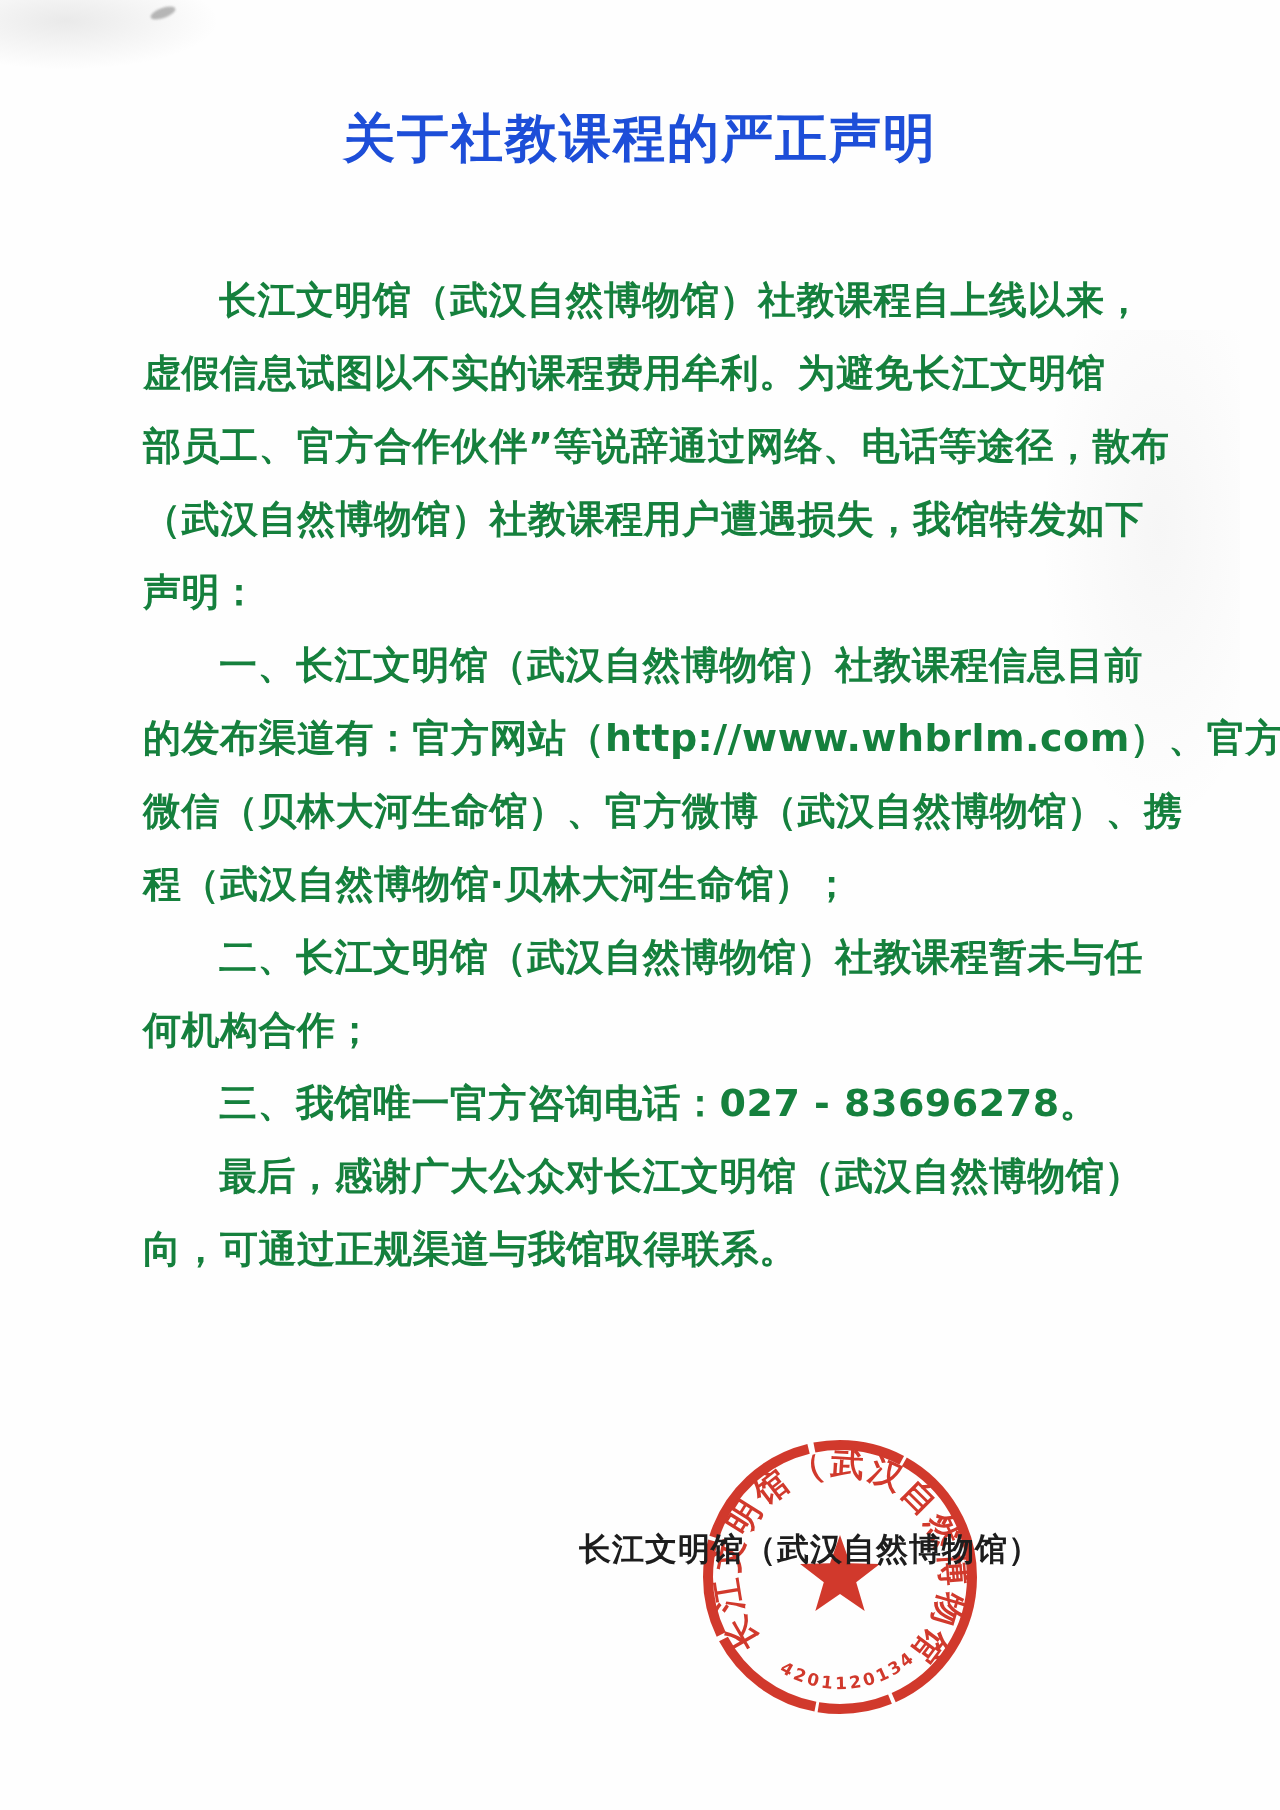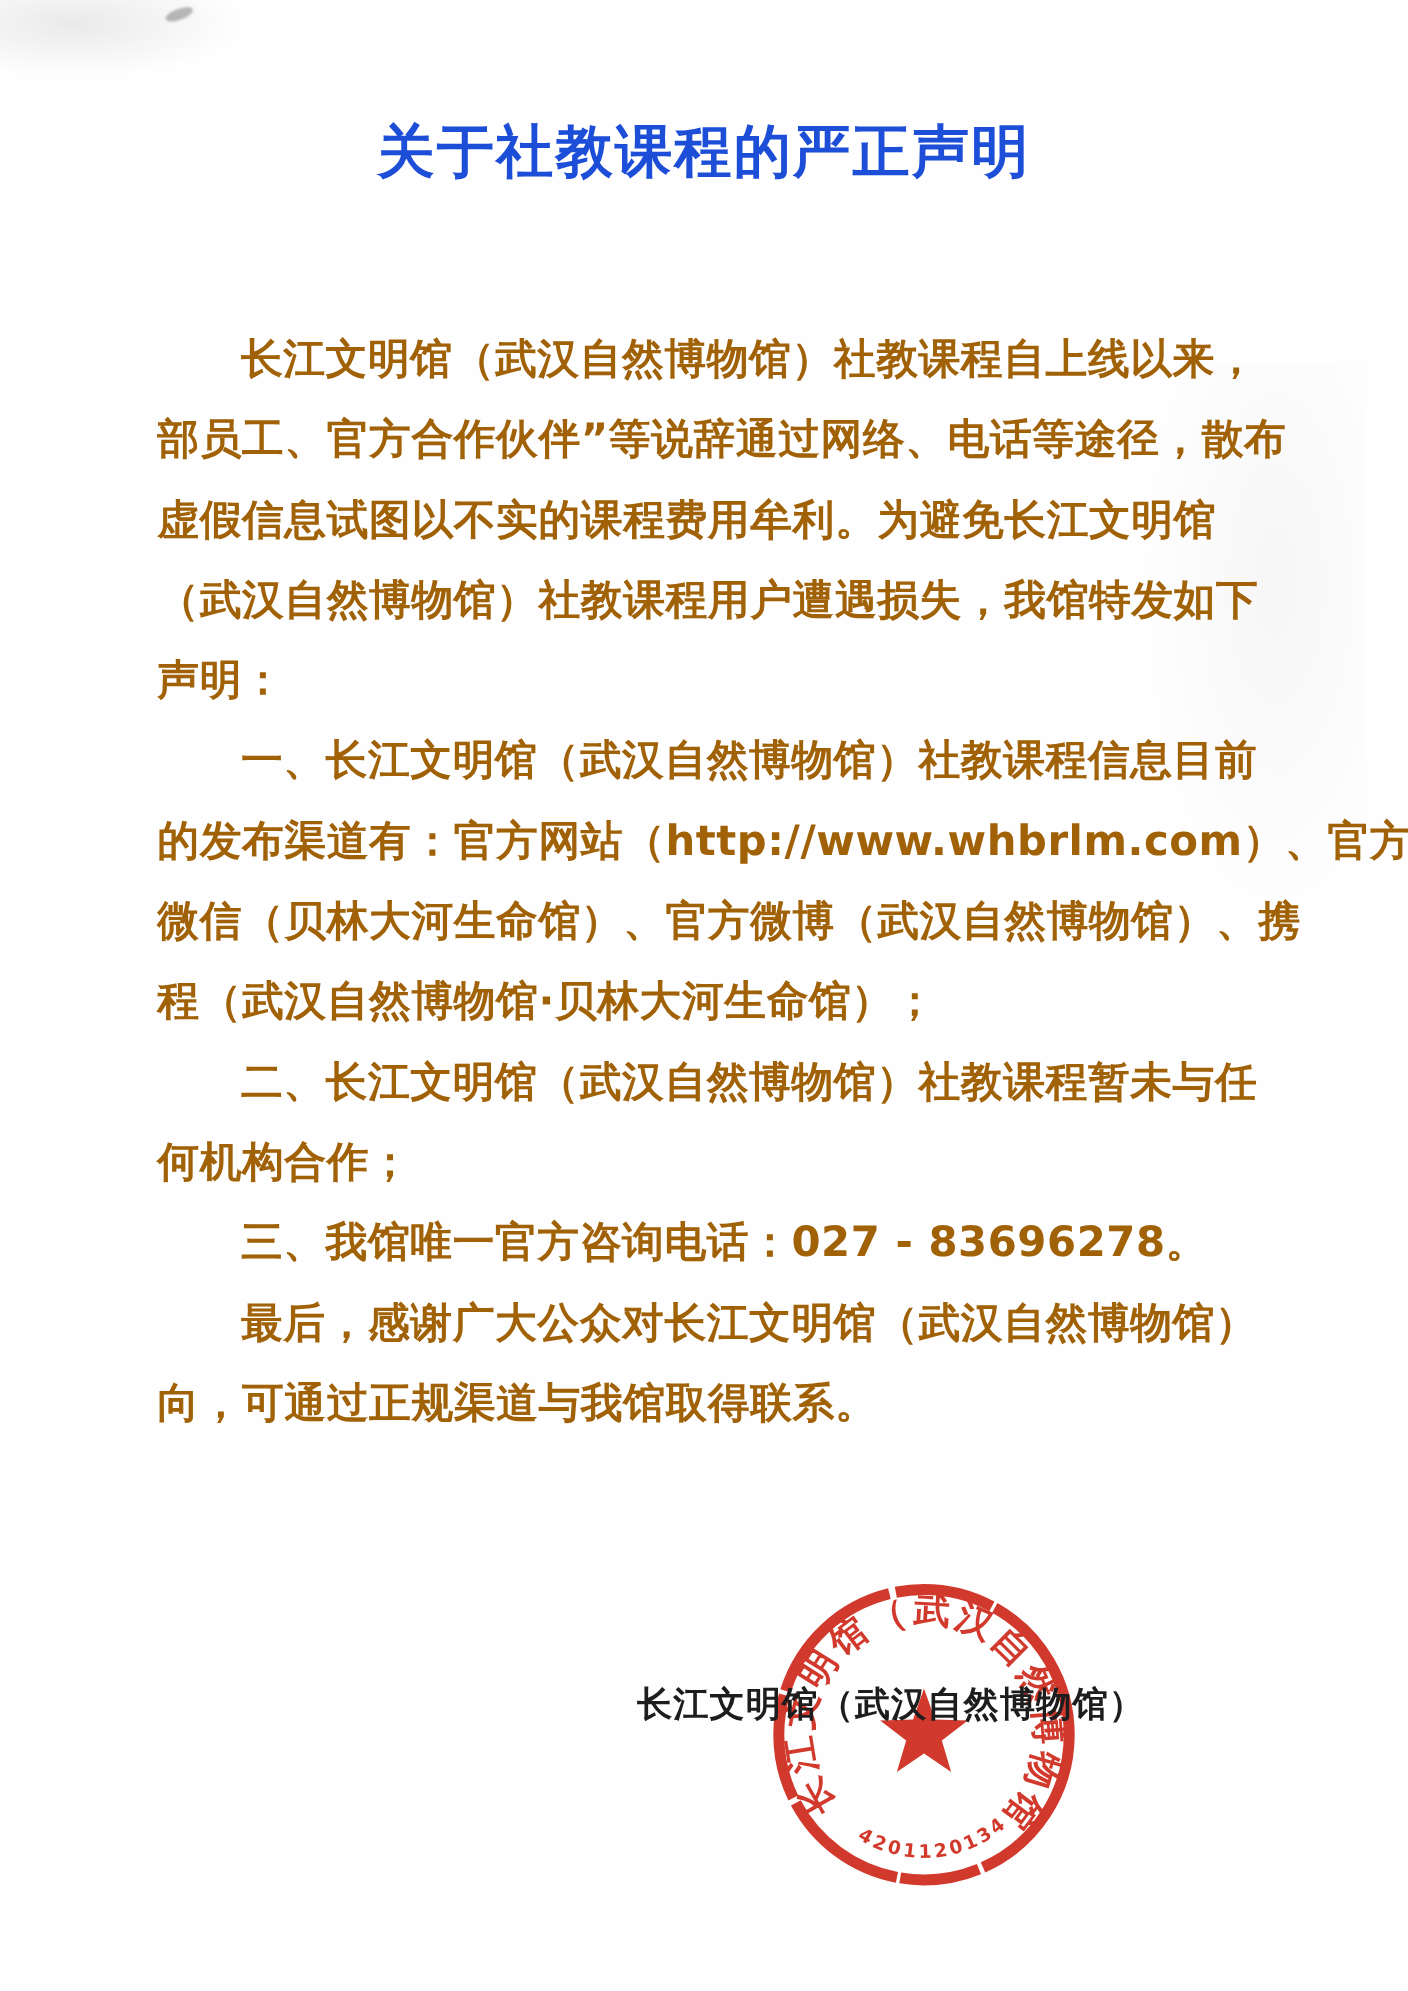--- a/index.html
+++ b/index.html
@@ -25,23 +25,23 @@
     position:absolute; left:143px; top:104px; width:994px;
     text-align:center;
     font-family:"DejaVu Serif","Liberation Serif", serif;
     font-weight:bold;
     font-size:52px; line-height:68px;
     letter-spacing:2px;
     color:#1d4ed8;
   }
 
   .doc-body {
-    position:absolute; left:143px; top:290px; width:1010px;
+    position:absolute; left:143px; top:264px; width:1010px;
     font-size:38px; font-weight:bold;
-    color:#a16207;
+    color:#15803d;
   }
   .doc-body .line {
     height:73px; line-height:73px;
     white-space:nowrap;
     letter-spacing:0.5px;
   }
   .doc-body .line.indent { padding-left:76px; }
 
   .signature-block {
     position:absolute; left:540px; top:1513px; width:540px;
@@ -67,22 +67,22 @@
 
 <div id="page">
   <div class="smudge s1"></div>
   <div class="smudge s2"></div>
   <div class="smudge s3"></div>
 
   <div class="doc-title">关于社教课程的严正声明</div>
 
   <div class="doc-body">
       <div class="line indent">长江文明馆（武汉自然博物馆）社教课程自上线以来，</div>
+      <div class="line">虚假信息试图以不实的课程费用牟利。为避免长江文明馆</div>
       <div class="line">部员工、官方合作伙伴”等说辞通过网络、电话等途径，散布</div>
-      <div class="line">虚假信息试图以不实的课程费用牟利。为避免长江文明馆</div>
       <div class="line">（武汉自然博物馆）社教课程用户遭遇损失，我馆特发如下</div>
       <div class="line">声明：</div>
       <div class="line indent">一、长江文明馆（武汉自然博物馆）社教课程信息目前</div>
       <div class="line">的发布渠道有：官方网站（http://www.whbrlm.com）、官方</div>
       <div class="line">微信（贝林大河生命馆）、官方微博（武汉自然博物馆）、携</div>
       <div class="line">程（武汉自然博物馆·贝林大河生命馆）；</div>
       <div class="line indent">二、长江文明馆（武汉自然博物馆）社教课程暂未与任</div>
       <div class="line">何机构合作；</div>
       <div class="line indent">三、我馆唯一官方咨询电话：027 - 83696278。</div>
       <div class="line indent">最后，感谢广大公众对长江文明馆（武汉自然博物馆）</div>

